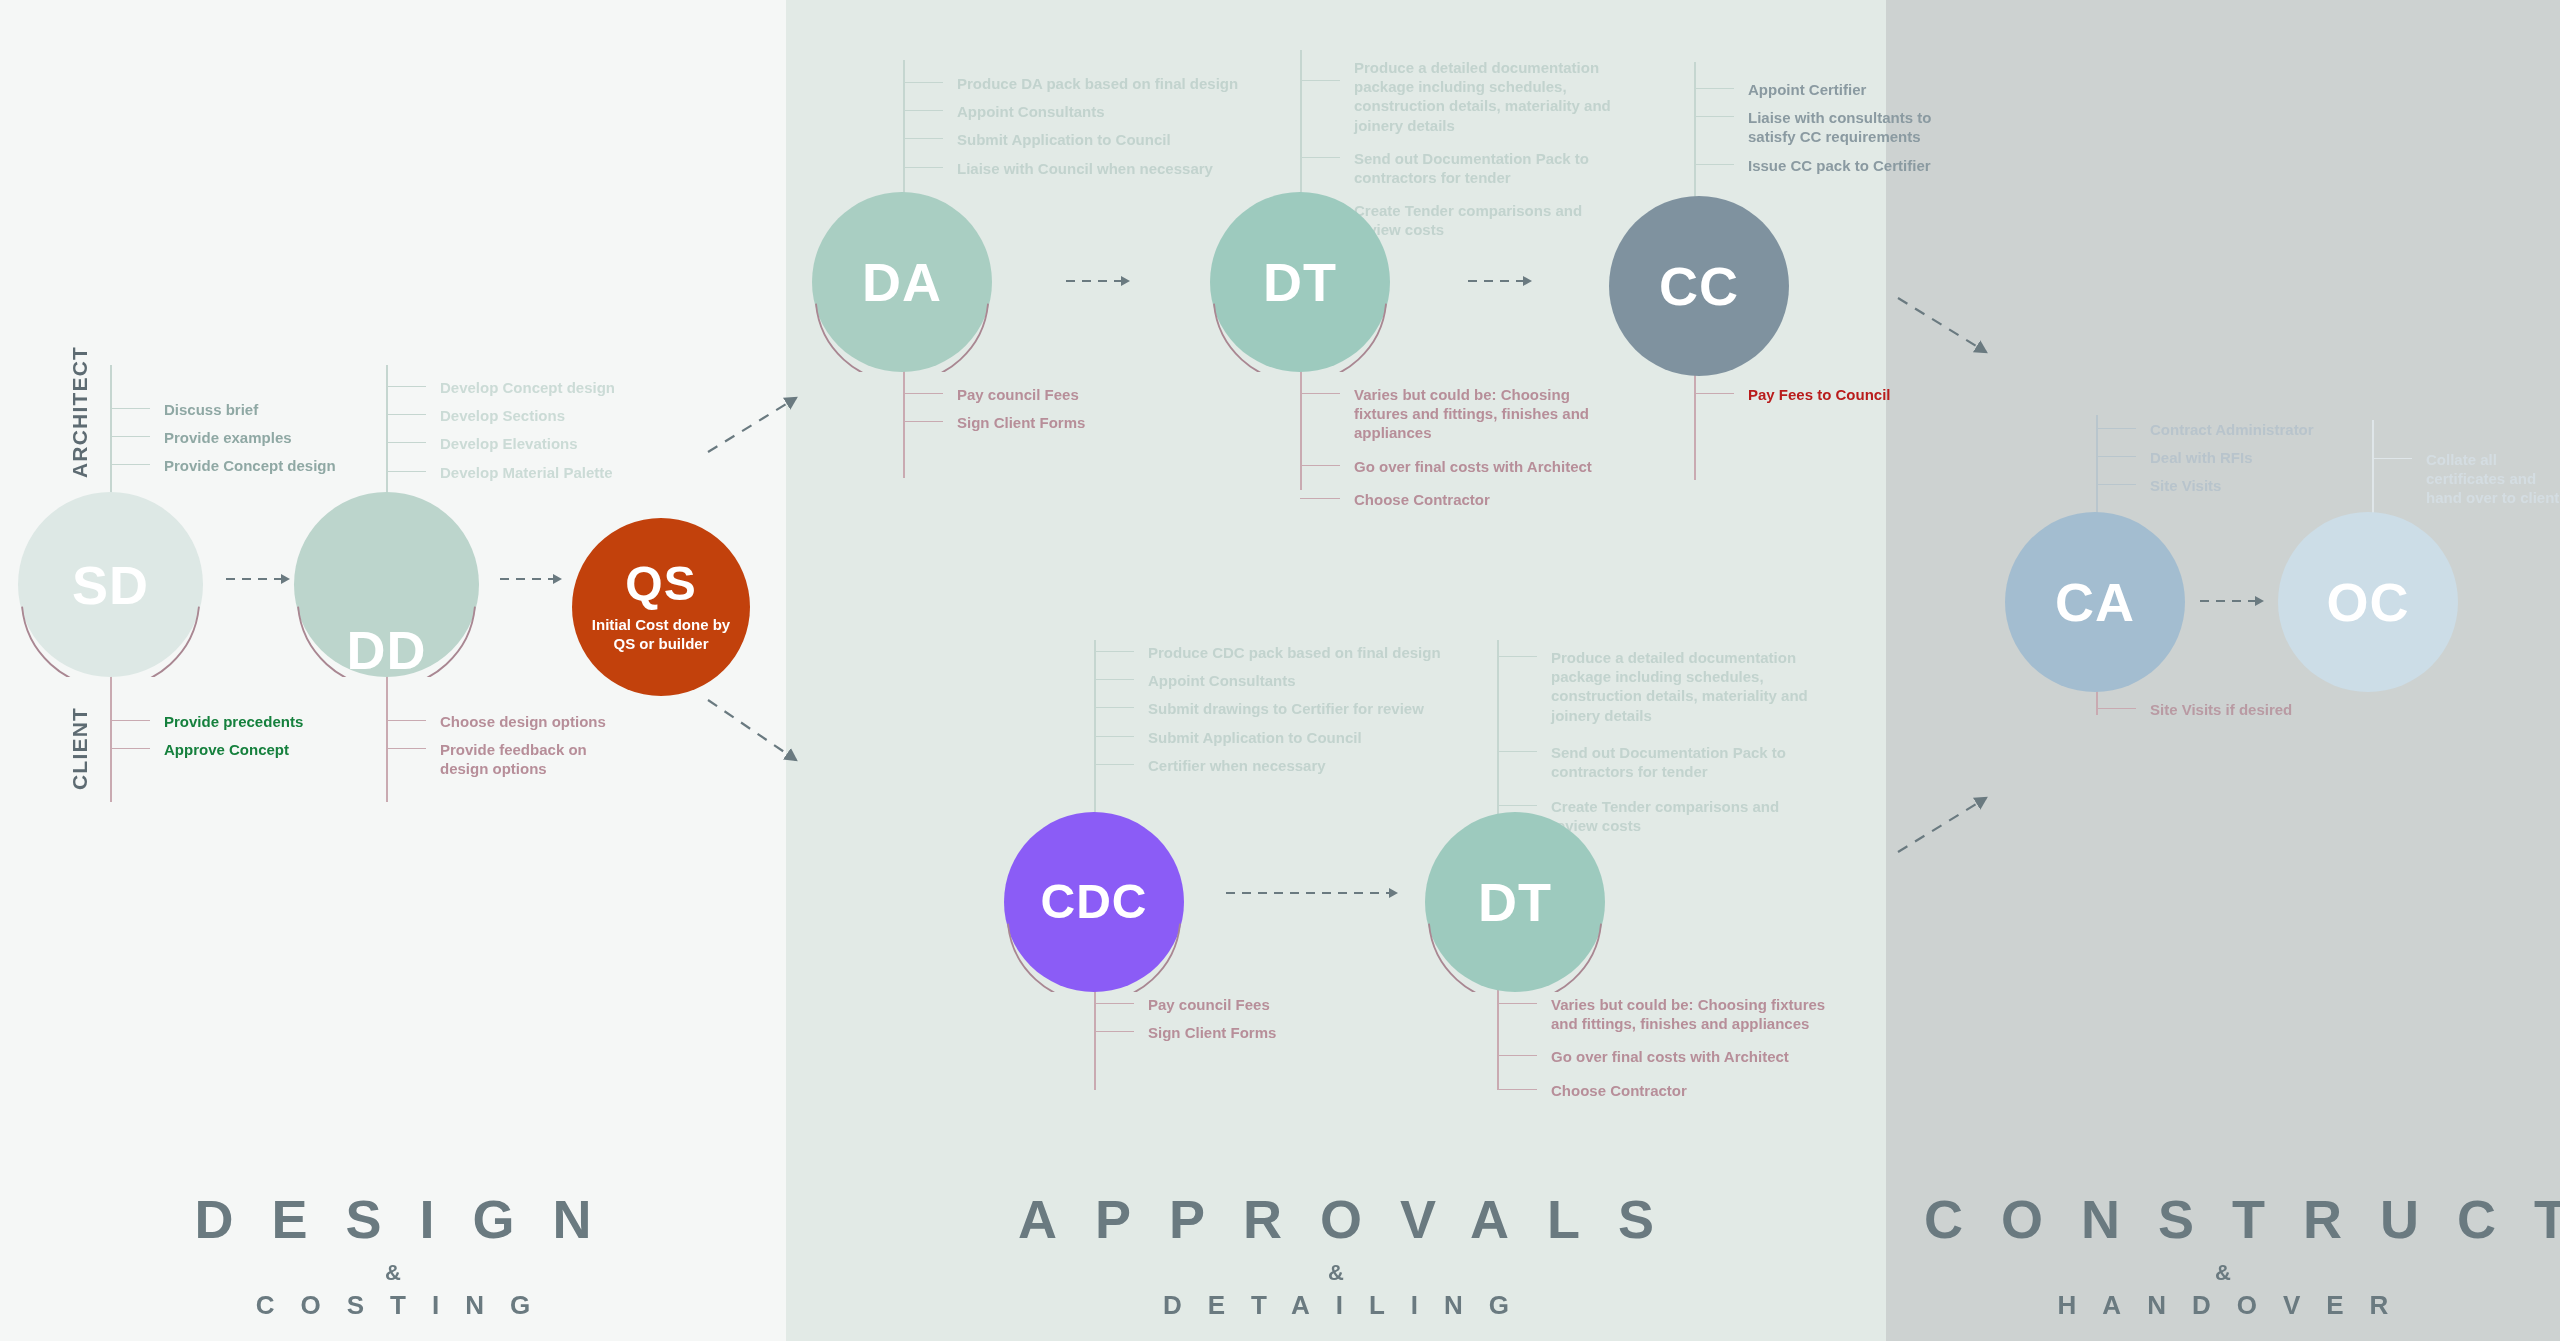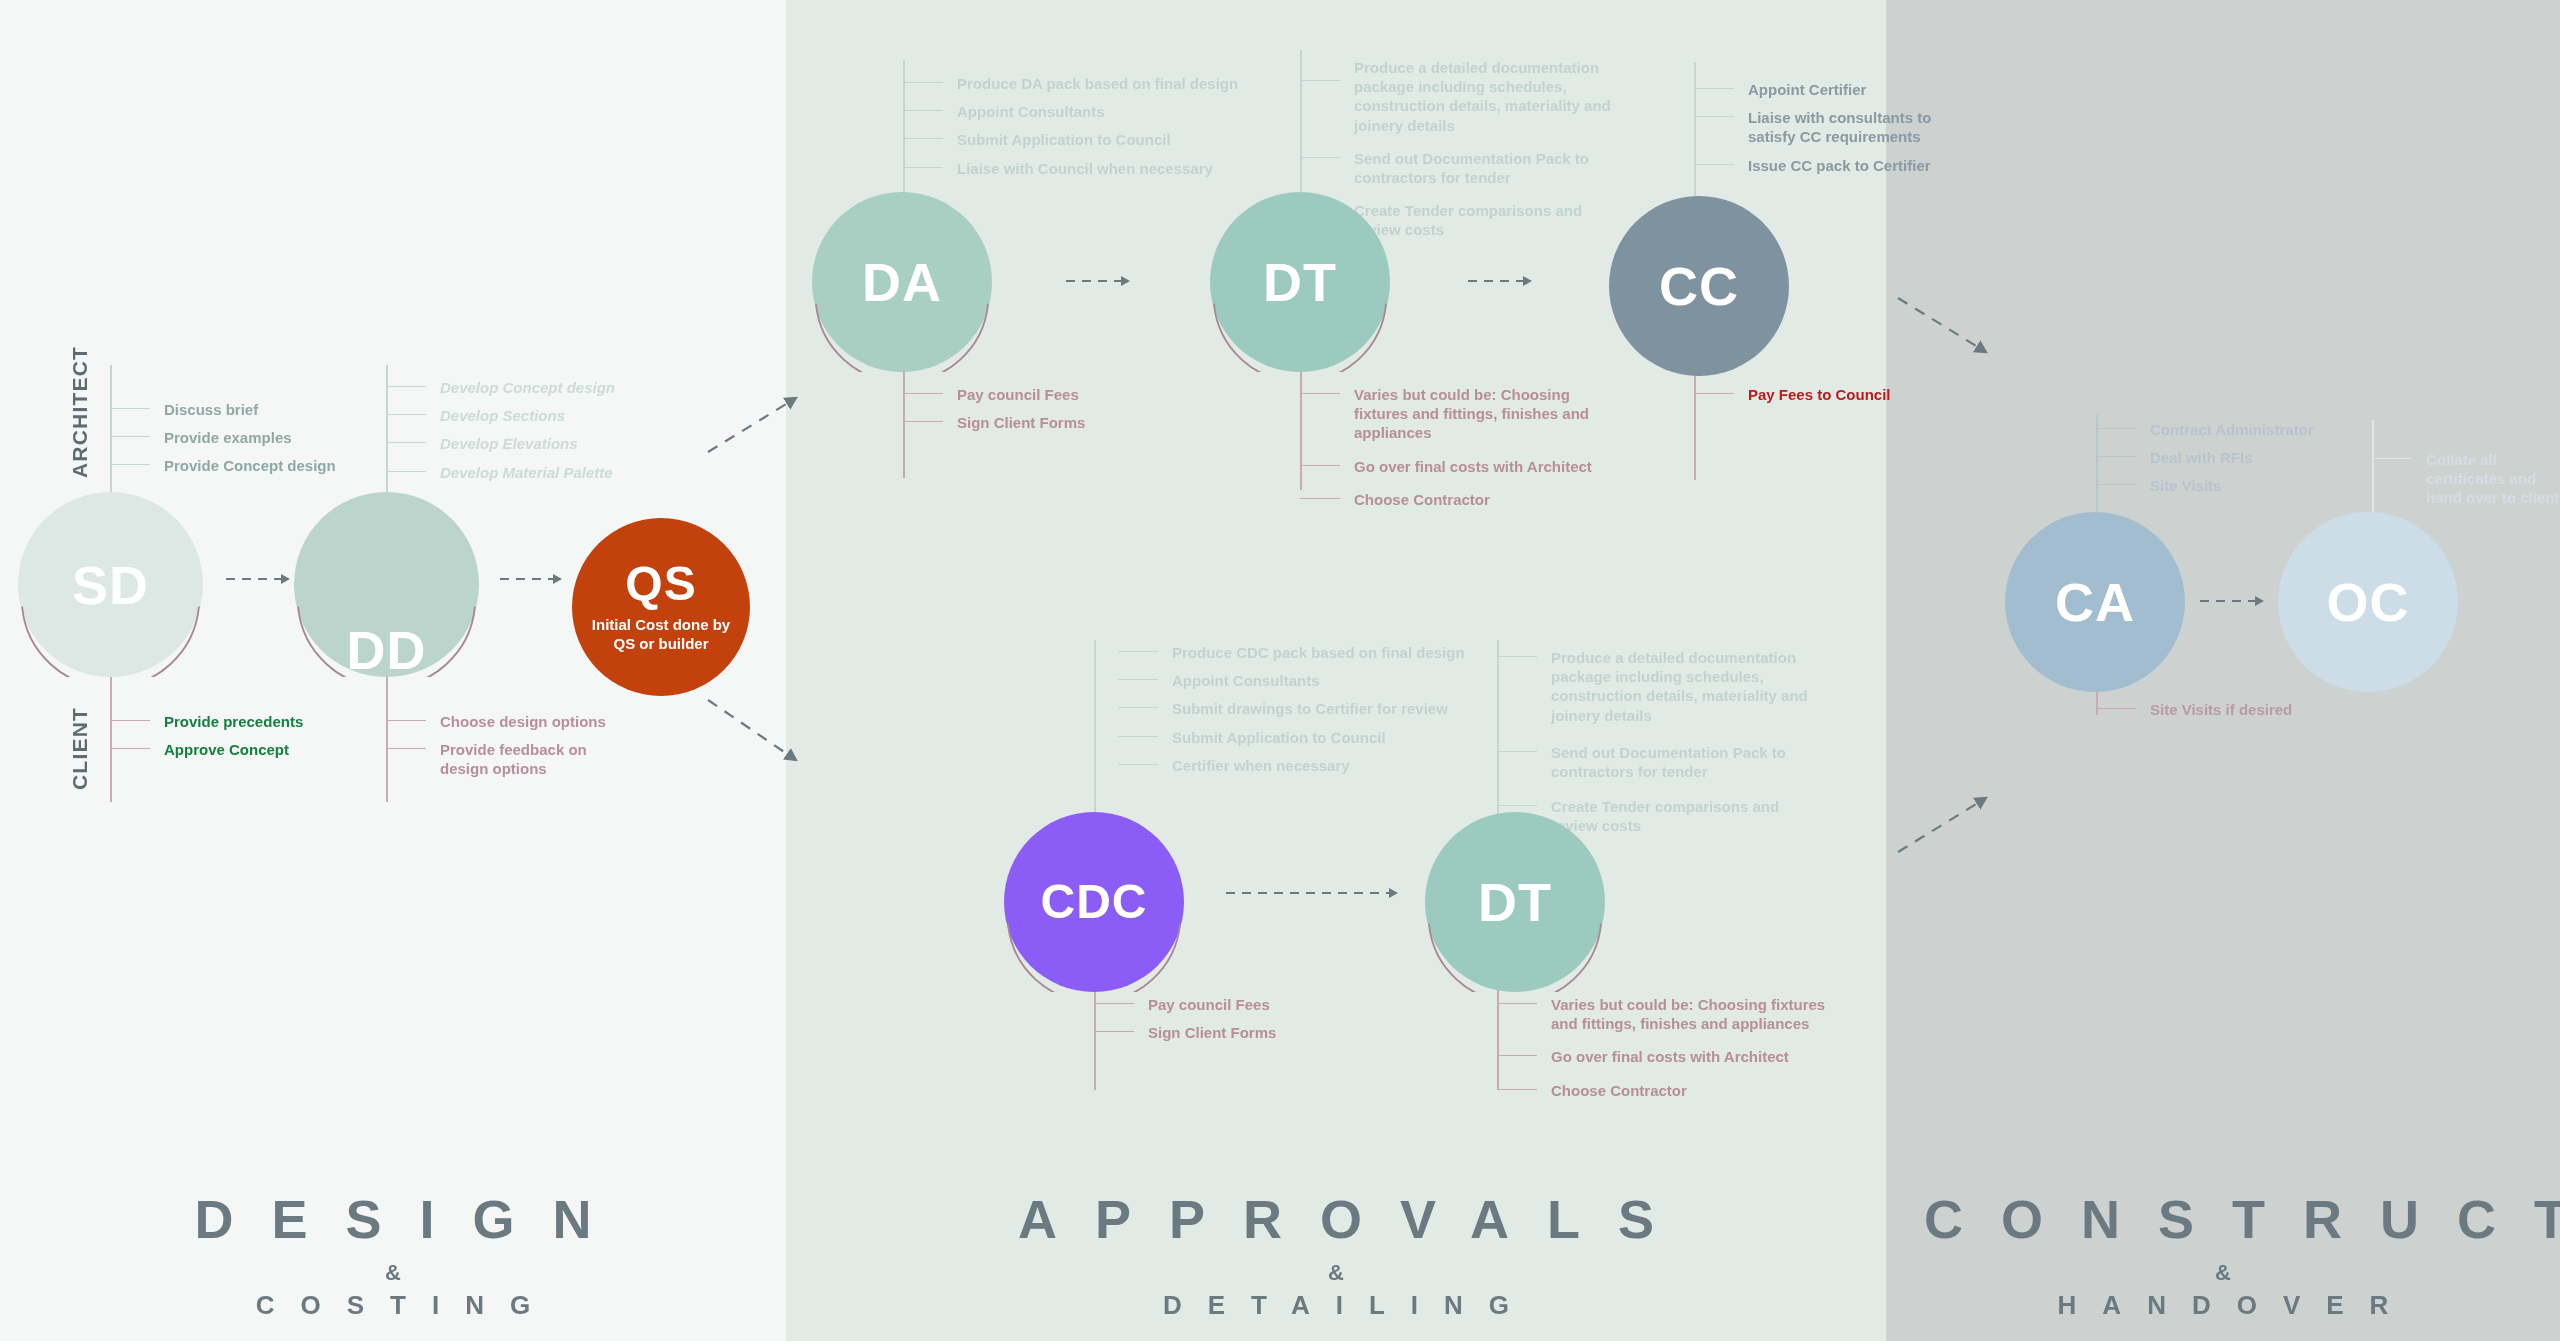--- a/index.html
+++ b/index.html
@@ -183,21 +183,21 @@
   <div class="node" style="left:18px; top:492px; width:185px; height:185px; background:#dde8e5;">
     <svg class="node-arc" viewBox="0 0 100 100">
       <path d="M 2.2 62 A 48 48 0 0 0 97.8 62" fill="none" stroke="#a98792" stroke-width="1"></path>
     </svg>
     <div class="node-code">SD</div>
   </div>
 
   <div class="spine" style="left:386px; top:365px; height:437px;
               background:linear-gradient(to bottom,#c5d6d0 0,#c5d6d0 220px,#c9aab1 220px,#c9aab1 100%);"></div>
 
-  <div class="tasks" style="left:386px; top:378px; color:#cbdbd6;font-style:italic;">
+  <div class="tasks" style="left:386px; top:378px; color:#cbdbd6;">
     <div class="task">
       <span class="tick arch"></span>
       <span>Develop Concept design</span>
     </div>
     <div class="task">
       <span class="tick arch"></span>
       <span>Develop Sections</span>
     </div>
     <div class="task">
       <span class="tick arch"></span>
@@ -361,21 +361,21 @@
   <div class="node" style="left:1609px; top:196px; width:180px; height:180px; background:#7f929f;">
     <div class="node-code">CC</div>
   </div>
 
   <div class="conn" style="left:1066px; top:280px; width:62px;"></div>
   <div class="conn" style="left:1468px; top:280px; width:62px;"></div>
 
   <div class="spine" style="left:1094px; top:640px; height:450px;
               background:linear-gradient(to bottom,#c5d6d0 0,#c5d6d0 265px,#c9aab1 265px,#c9aab1 100%);"></div>
 
-  <div class="tasks" style="left:1094px; top:643px; color:#c2d3ce;margin-left:24px;">
+  <div class="tasks" style="left:1094px; top:643px; color:#c2d3ce;">
     <div class="task">
       <span class="tick arch"></span>
       <span>Produce CDC pack based on final design</span>
     </div>
     <div class="task">
       <span class="tick arch"></span>
       <span>Appoint Consultants</span>
     </div>
     <div class="task">
       <span class="tick arch"></span>

